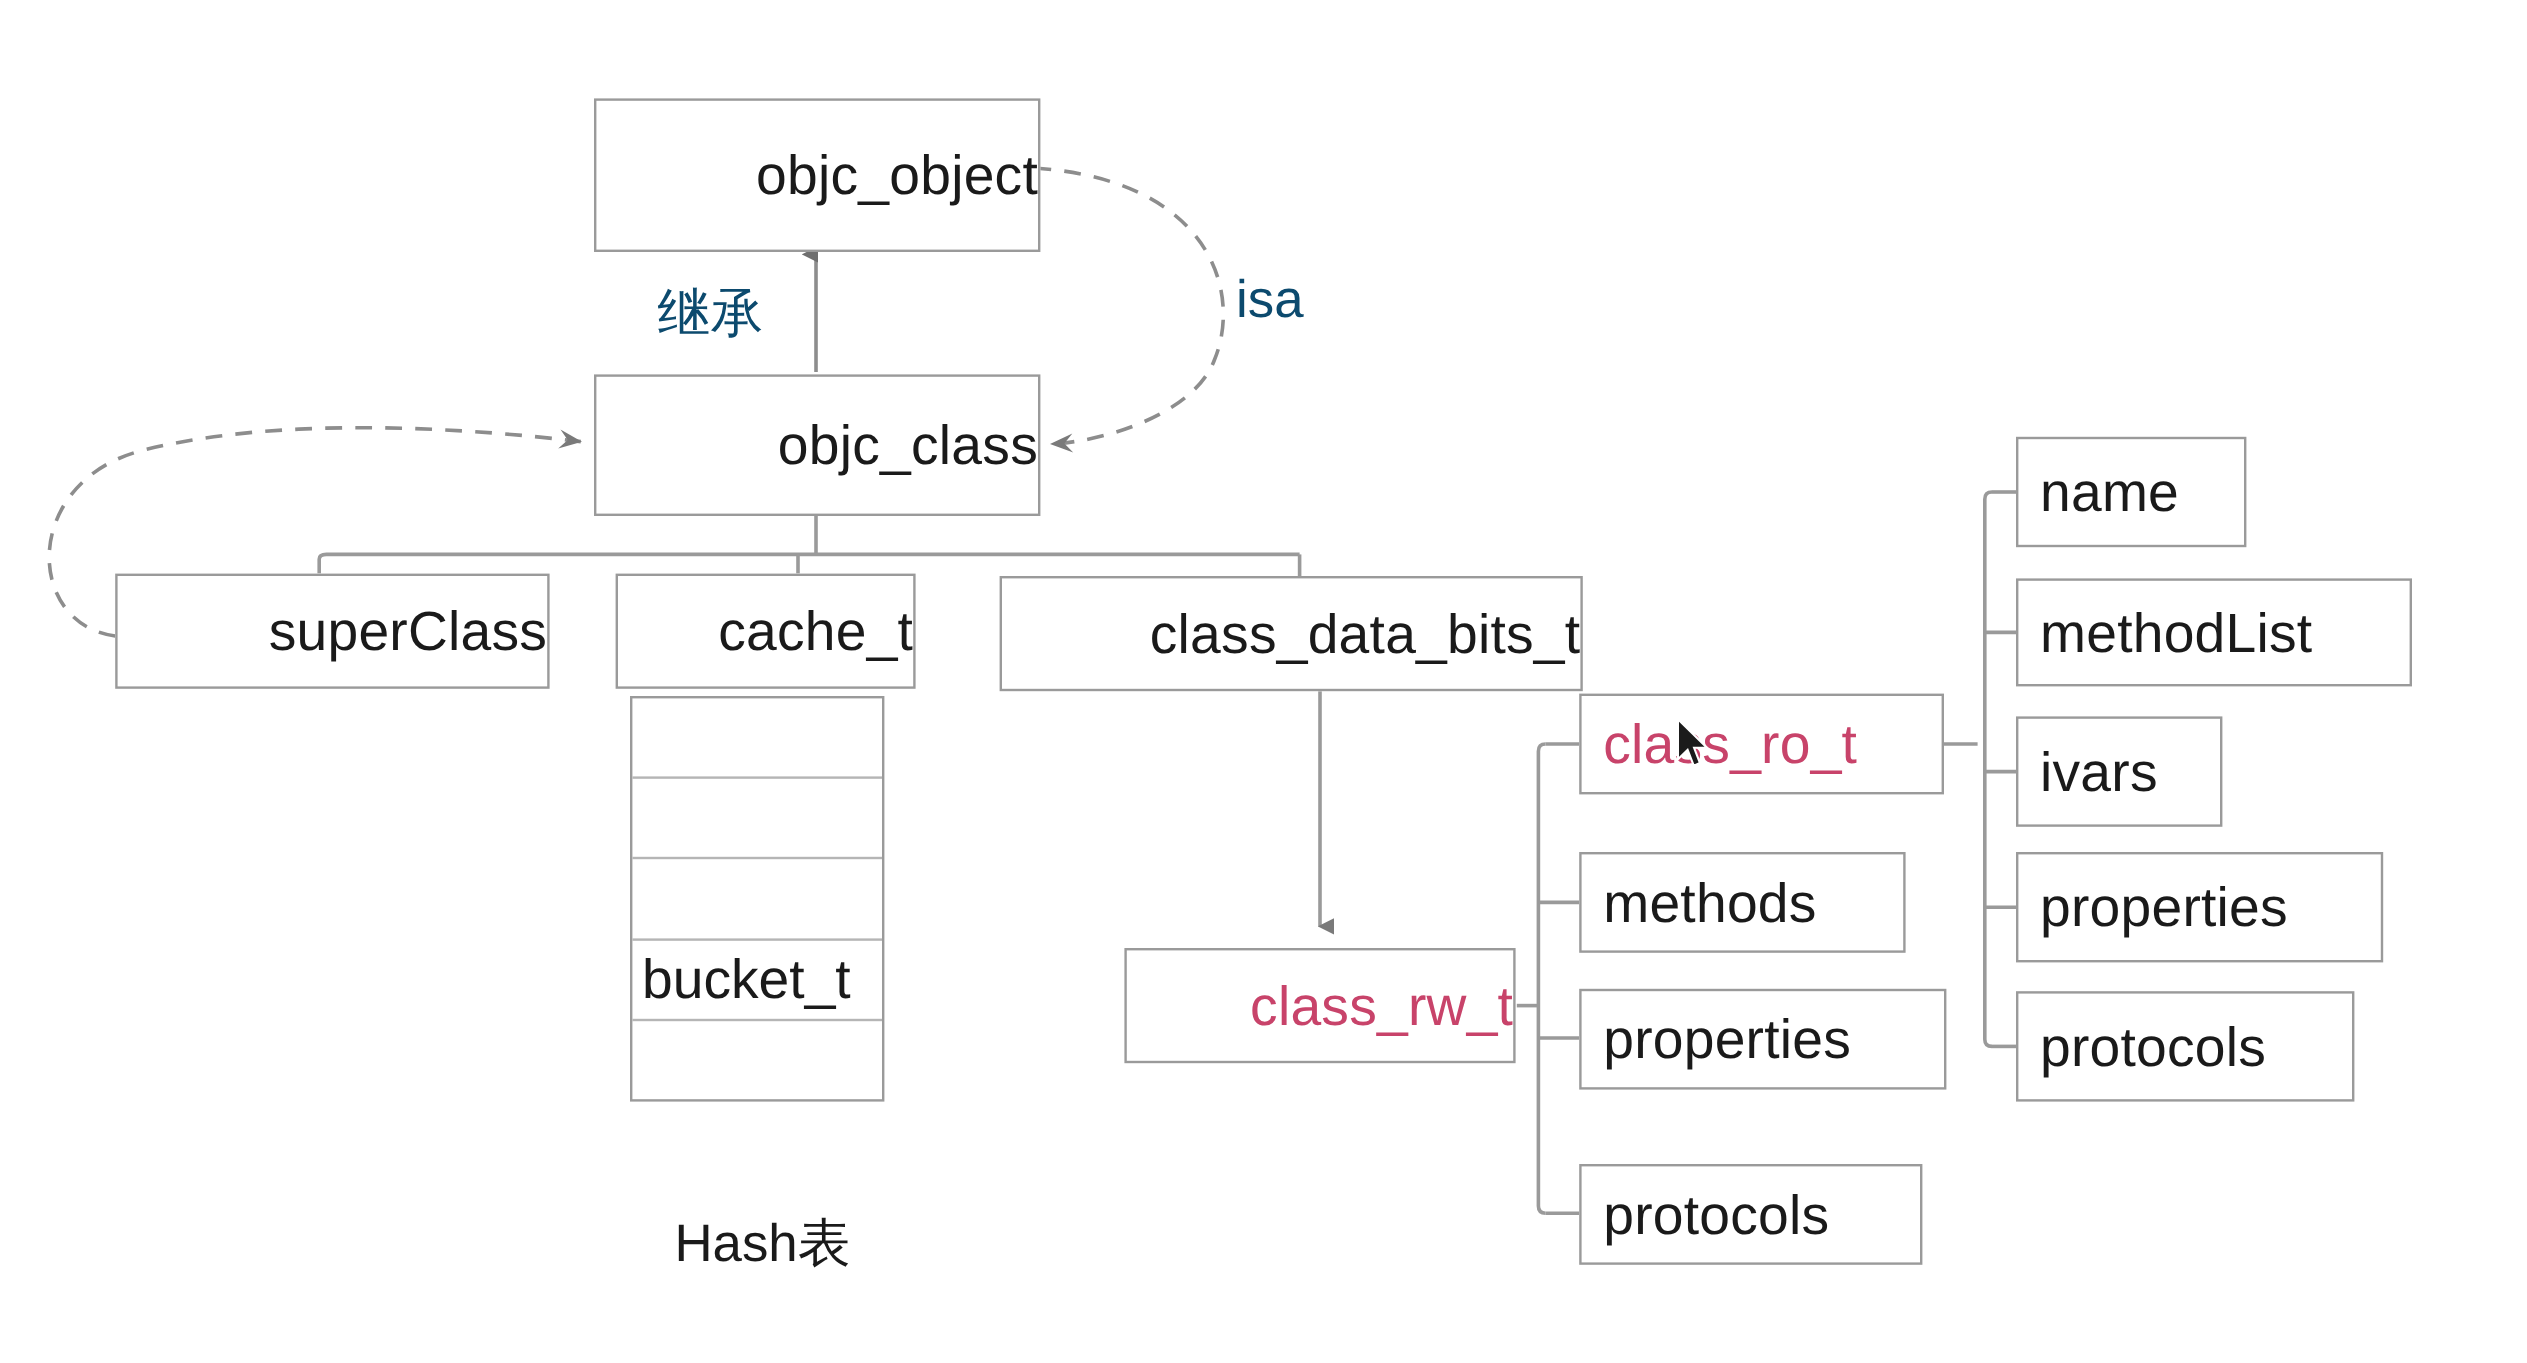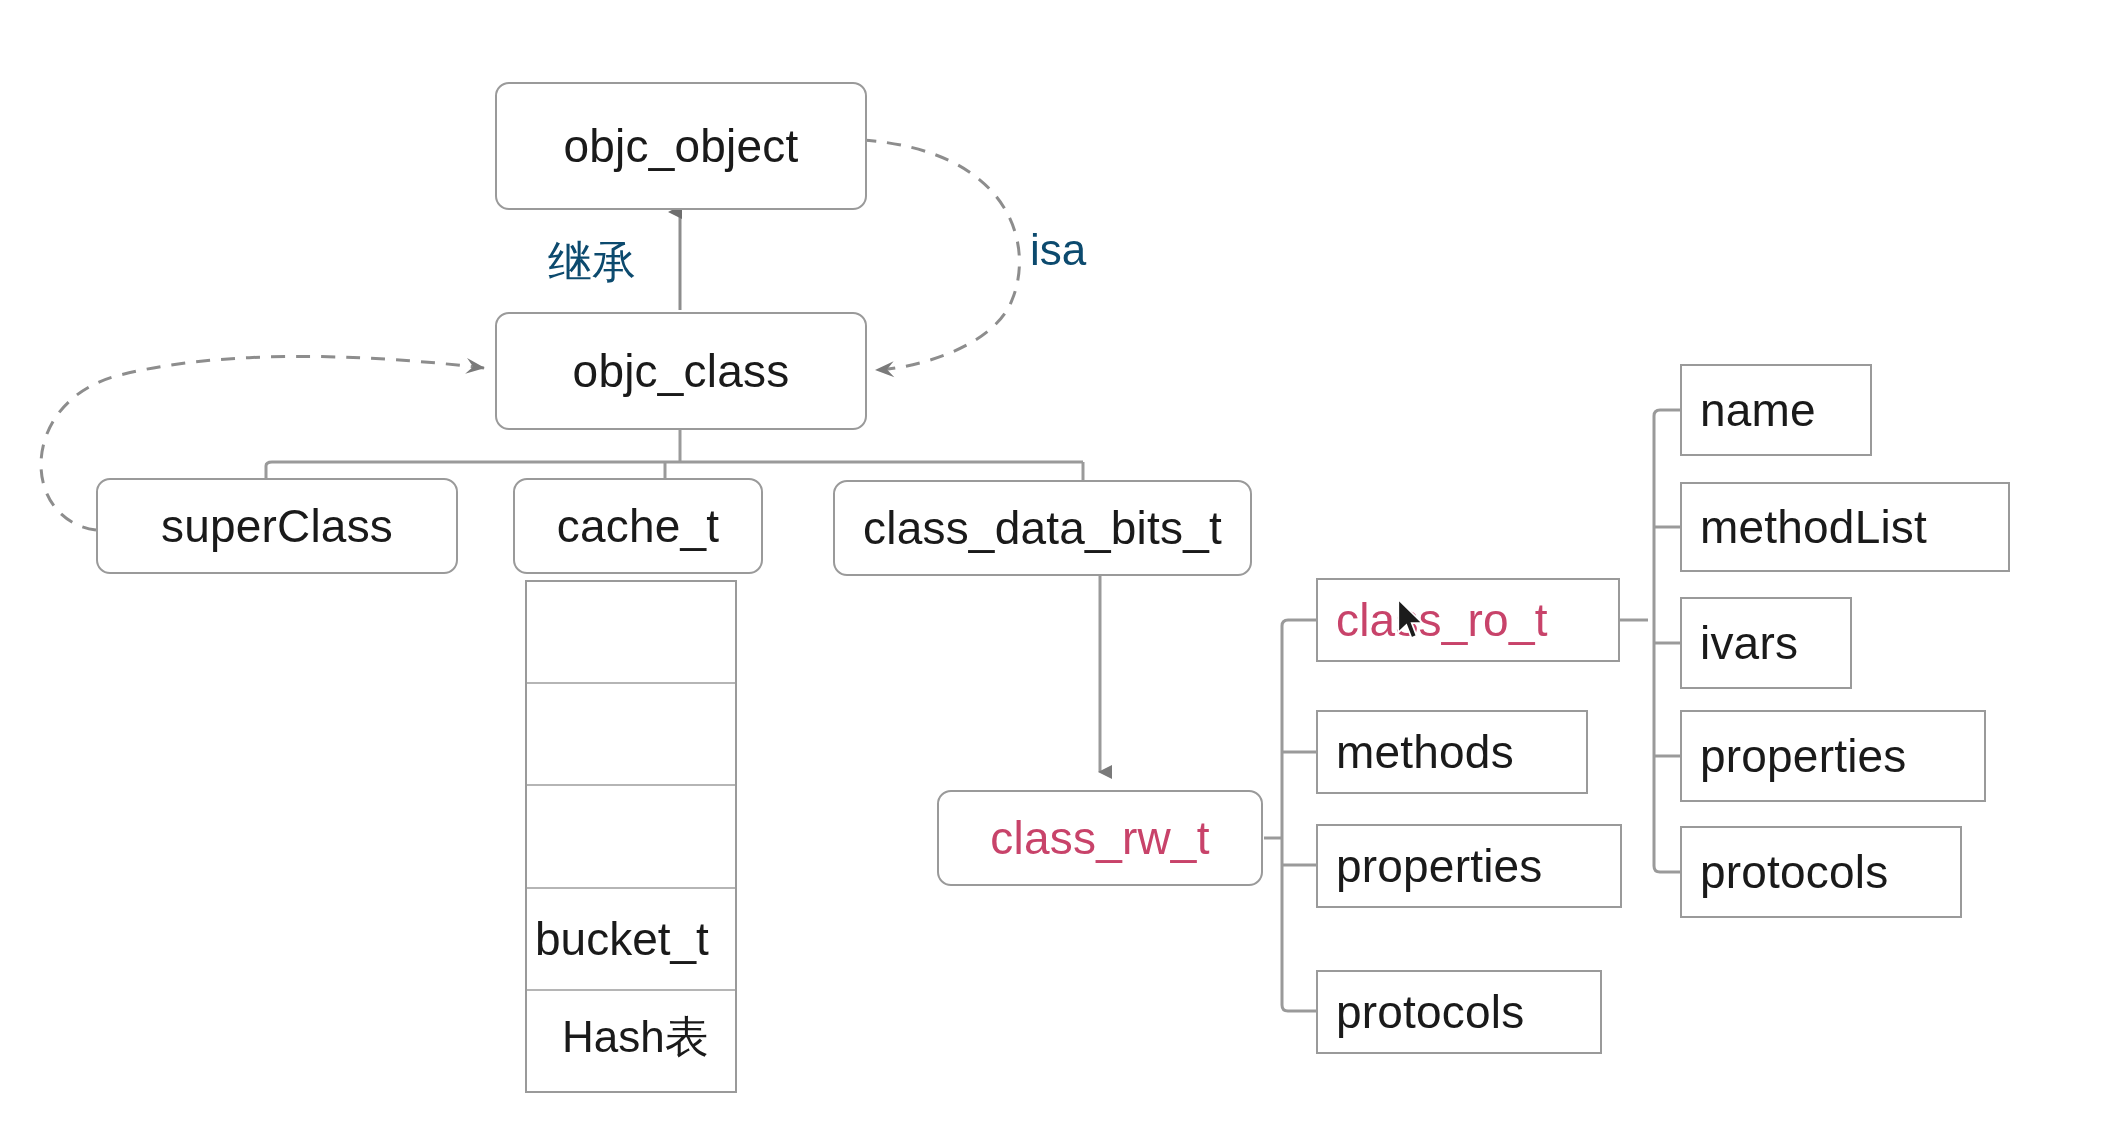--- a/index.html
+++ b/index.html
@@ -30,21 +30,21 @@
     color: #1a1a1a;
     display: flex;
     align-items: center;
     justify-content: flex-start;
     padding-left: 18px;
     font-size: 46px;
     line-height: 1;
     white-space: nowrap;
     letter-spacing: 0.2px;
   }
-  .node.center { justify-content: center; padding-left: 0; border-radius: 14px; }
+  .node.center { justify-content: flex-end; padding-left: 0; }
   .node.accent { color: #c8436a; }
   .plain-label {
     position: absolute;
     color: #0c4a6e;
     font-size: 44px;
     line-height: 1;
     white-space: nowrap;
   }
   .plain-label.dark { color: #1a1a1a; }
   .hash-table {
@@ -148,25 +148,25 @@
   <div class="plain-label" style="left:1030px; top:228px;">isa</div>
 
   <div class="node center" style="left:96px; top:478px; width:362px; height:96px;">
     <span>superClass</span>
   </div>
 
   <div class="node center" style="left:513px; top:478px; width:250px; height:96px;">
     <span>cache_t</span>
   </div>
 
-  <div class="node center" style="left:833px; top:480px; width:419px; height:96px;">
+  <div class="node center" style="left:833px; top:480px; width:486px; height:96px;">
     <span>class_data_bits_t</span>
   </div>
 
-  <div class="hash-table" style="left:525px; top:580px; width:212px; height:513px;">
+  <div class="hash-table" style="left:525px; top:580px; width:212px; height:338px;">
     <div class="hash-cell"></div>
     <div class="hash-cell"></div>
     <div class="hash-cell"></div>
     <div class="hash-cell">bucket_t</div>
     <div class="hash-cell"></div>
   </div>
 
   <div class="plain-label dark" style="left:540px; top:1015px;margin-left:22px;">Hash表</div>
 
   <div class="node center accent" style="left:937px; top:790px; width:326px; height:96px;">

